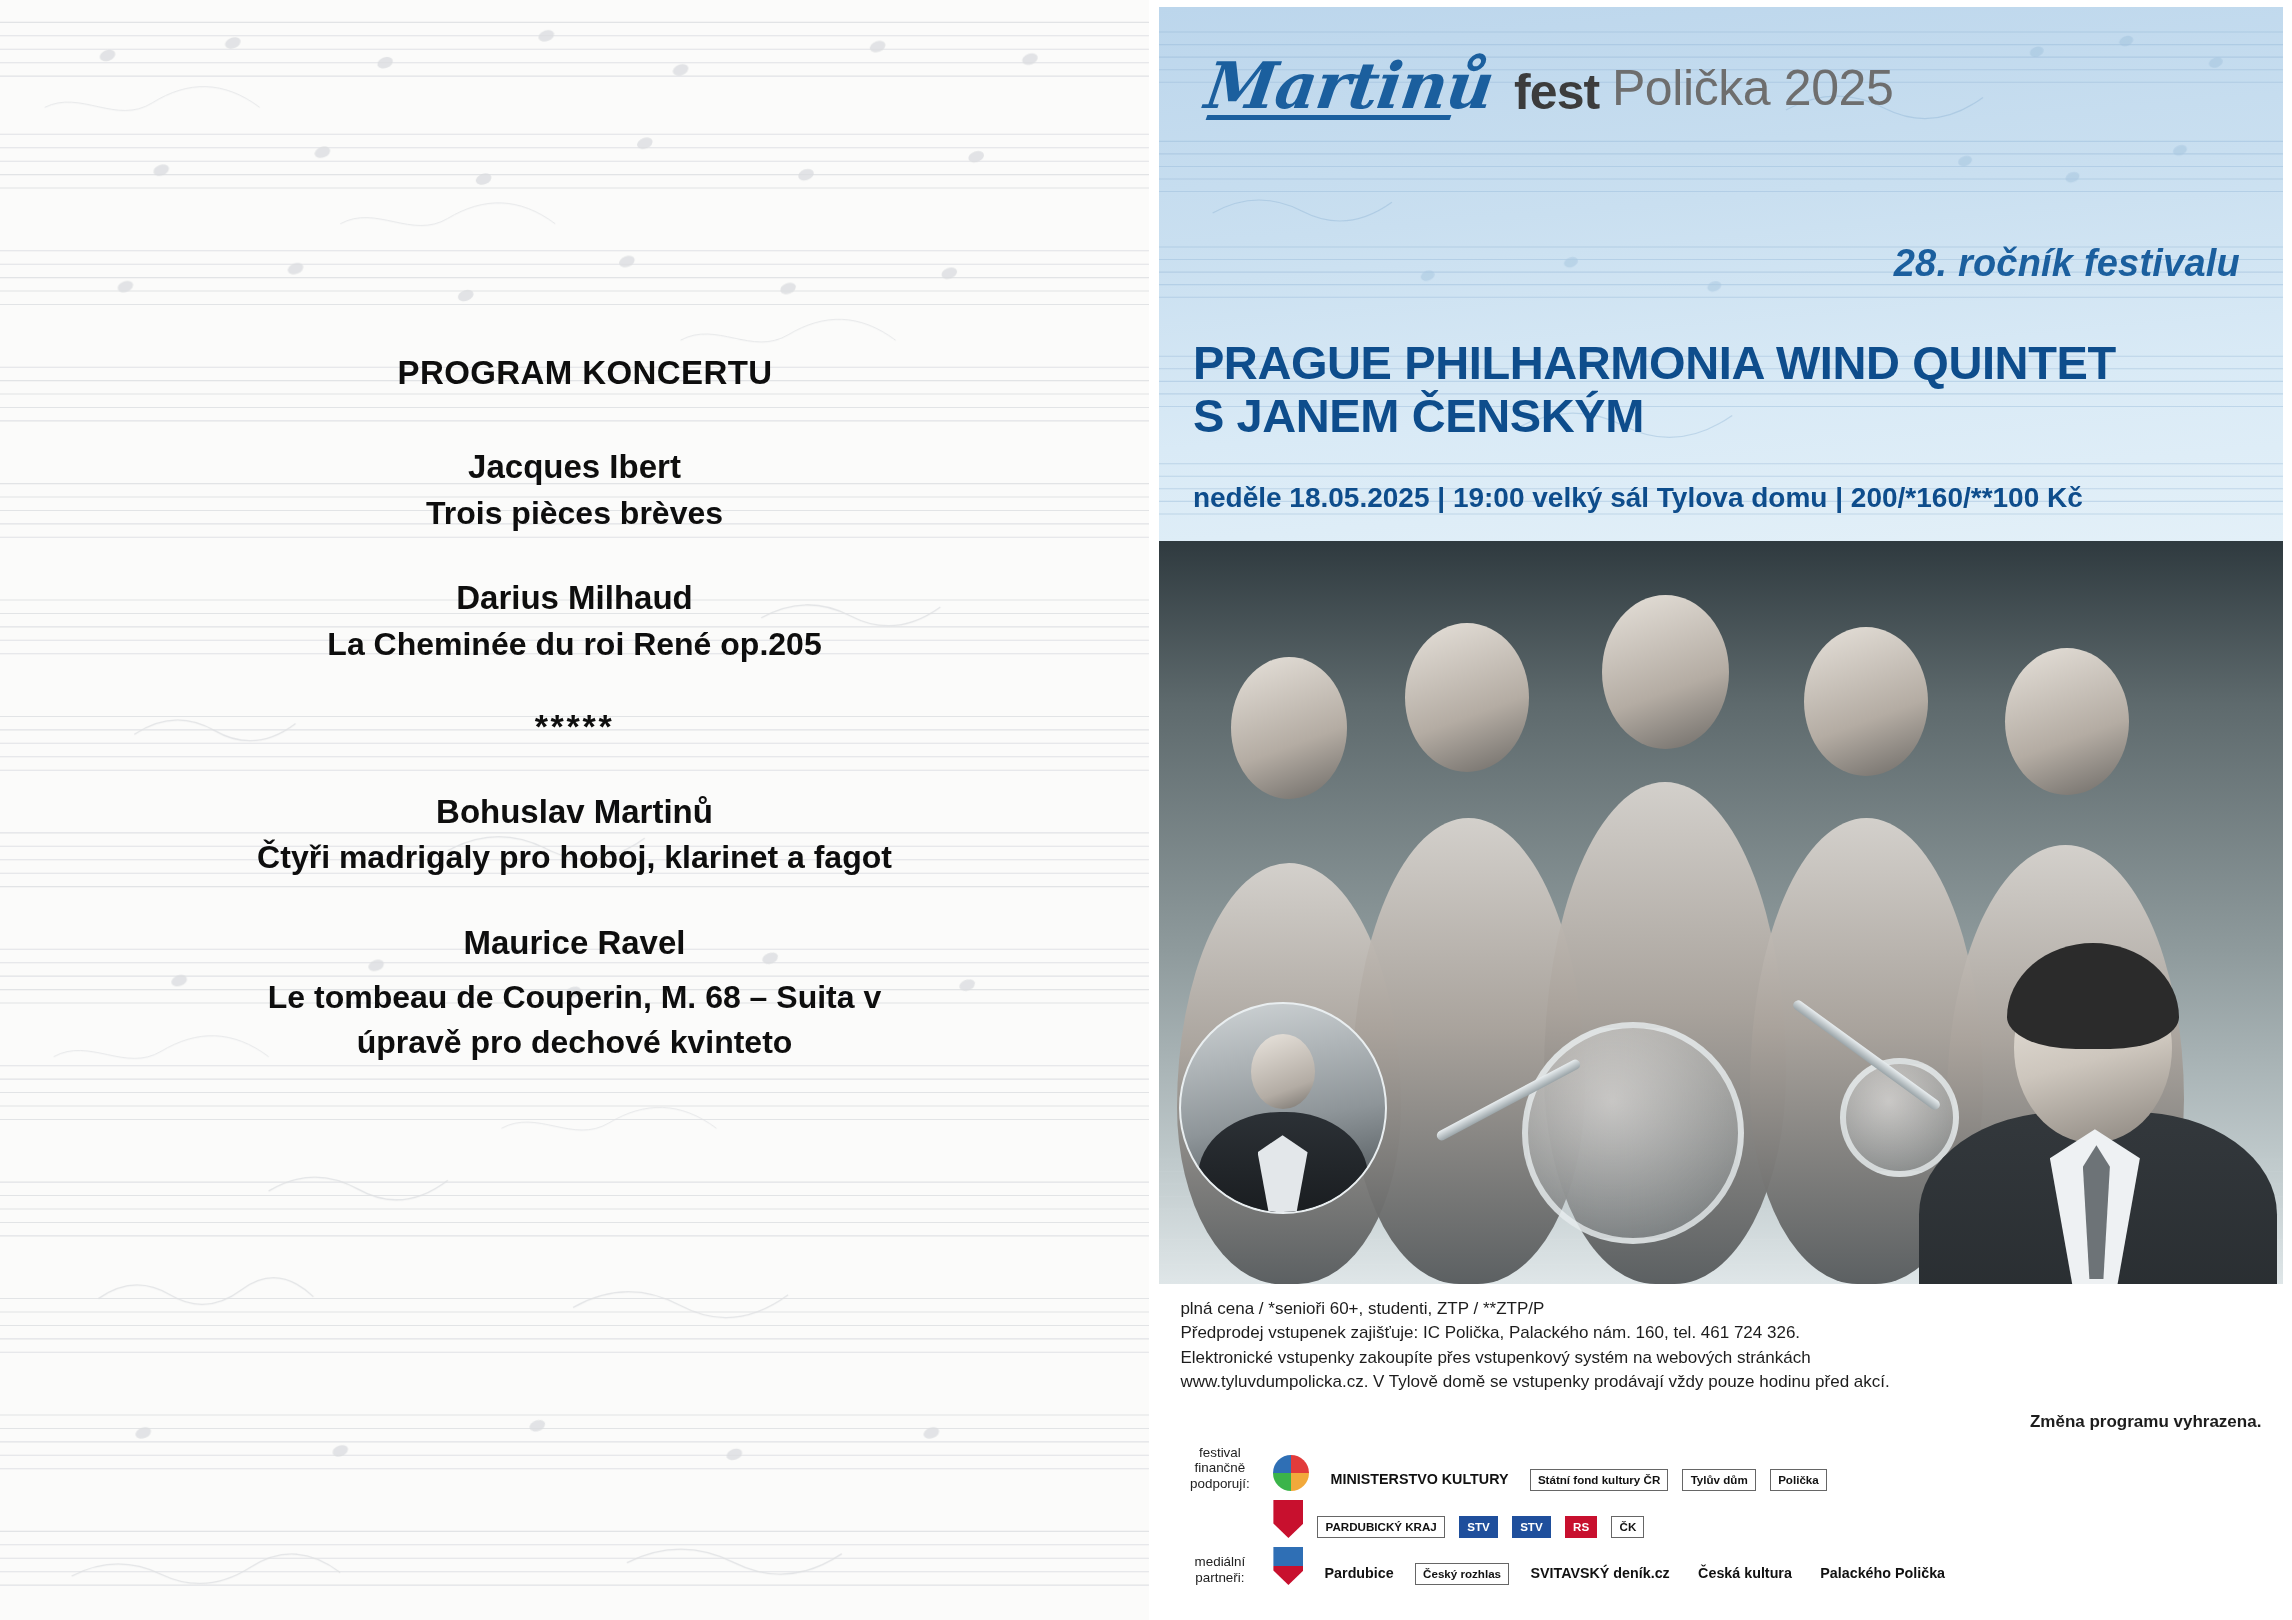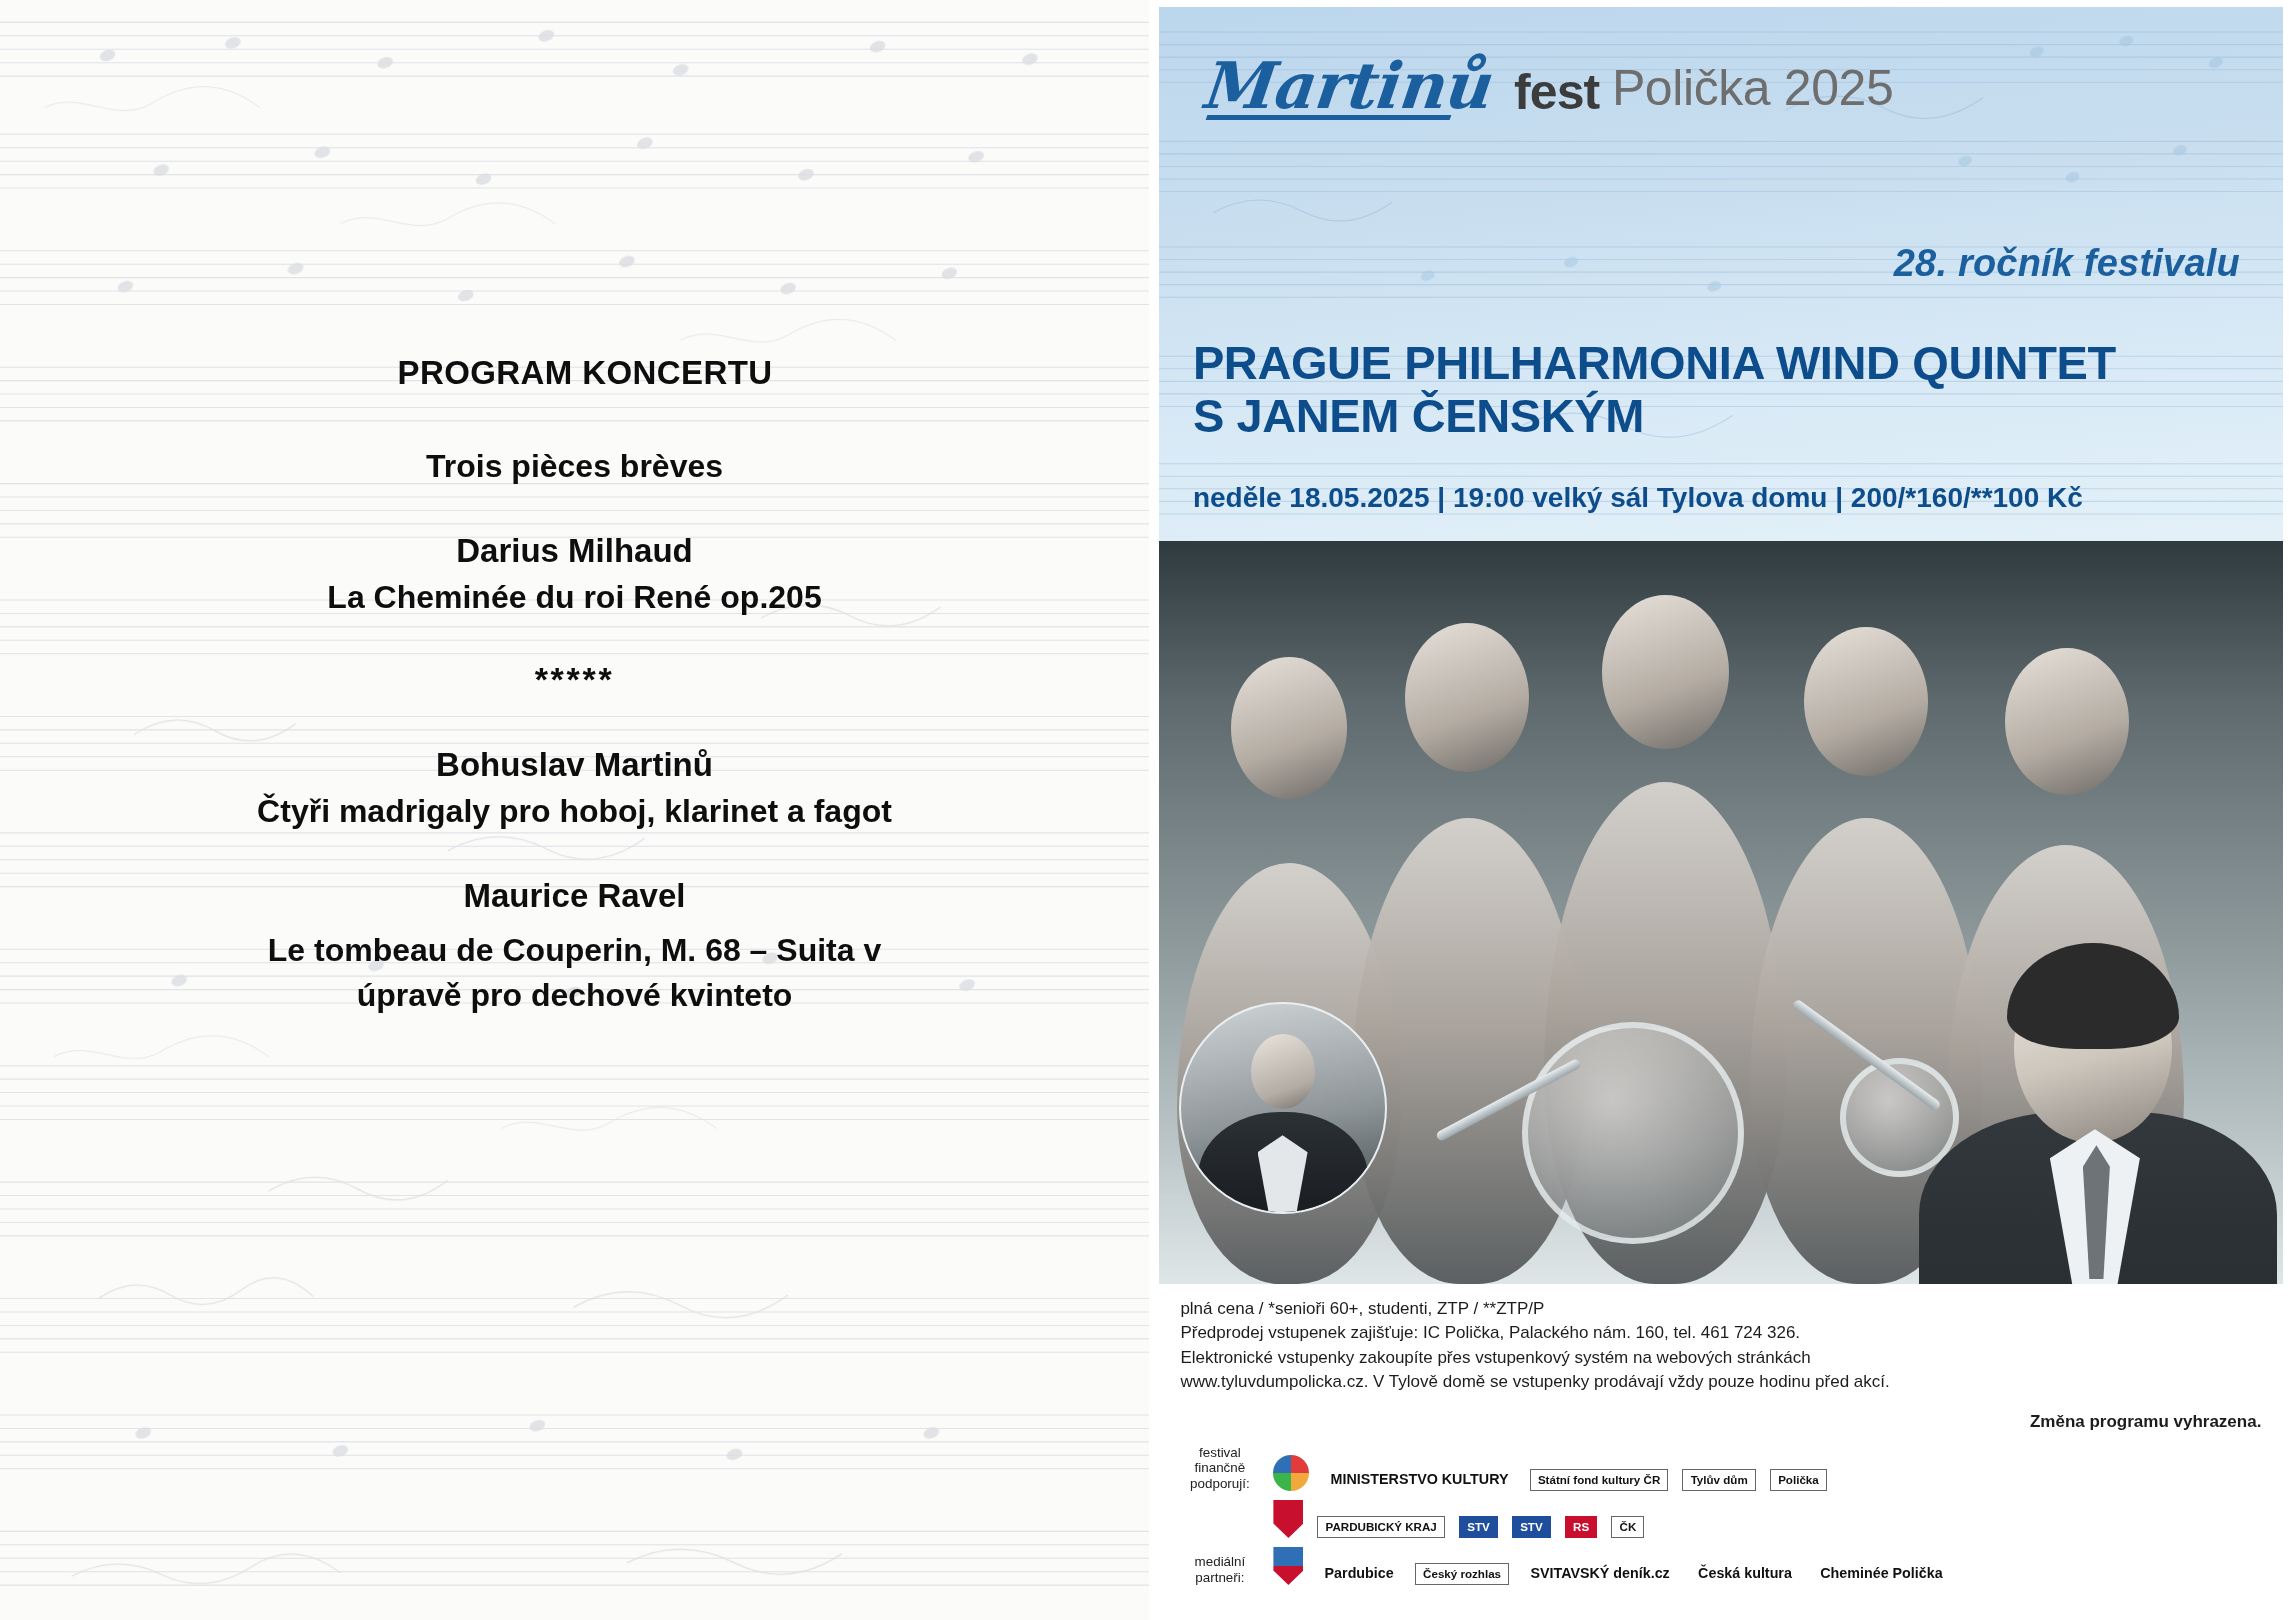--- a/index.html
+++ b/index.html
@@ -435,20 +435,21 @@
         <path d="M760 380 C800 358, 840 398, 880 374 S960 350, 1000 380"></path>
         <path d="M60 1180 C100 1158, 140 1198, 180 1174 S260 1150, 300 1180"></path>
         <path d="M560 1260 C600 1238, 640 1278, 680 1254 S760 1230, 800 1260"></path>
       </g>
     </svg>
 
     <div class="program-block">
       <div class="program-title">PROGRAM KONCERTU</div>
 
       <div class="work">
+        <div class="composer">Jacques Ibert</div>
         <div class="piece">Trois pièces brèves</div>
       </div>
 
       <div class="work">
         <div class="composer">Darius Milhaud</div>
         <div class="piece">La Cheminée du roi René op.205</div>
       </div>
 
       <div class="stars">*****</div>
 
@@ -579,21 +580,21 @@
           <div class="logo-box logo-red">RS</div>
           <div class="logo-box">ČK</div>
         </div>
         <div class="sponsor-row">
           <div class="spon-label">mediální partneři:</div>
           <div class="crest2"></div>
           <div class="logo-box logo-plain">Pardubice</div>
           <div class="logo-box">Český rozhlas</div>
           <div class="logo-box logo-plain">SVITAVSKÝ deník.cz</div>
           <div class="logo-box logo-plain">Česká kultura</div>
-          <div class="logo-box logo-plain">Cheminée Polička</div>
+          <div class="logo-box logo-plain">Palackého Polička</div>
         </div>
       </div>
 
     </div>
   </div>
 
 </div>
 
 
 </body></html>

